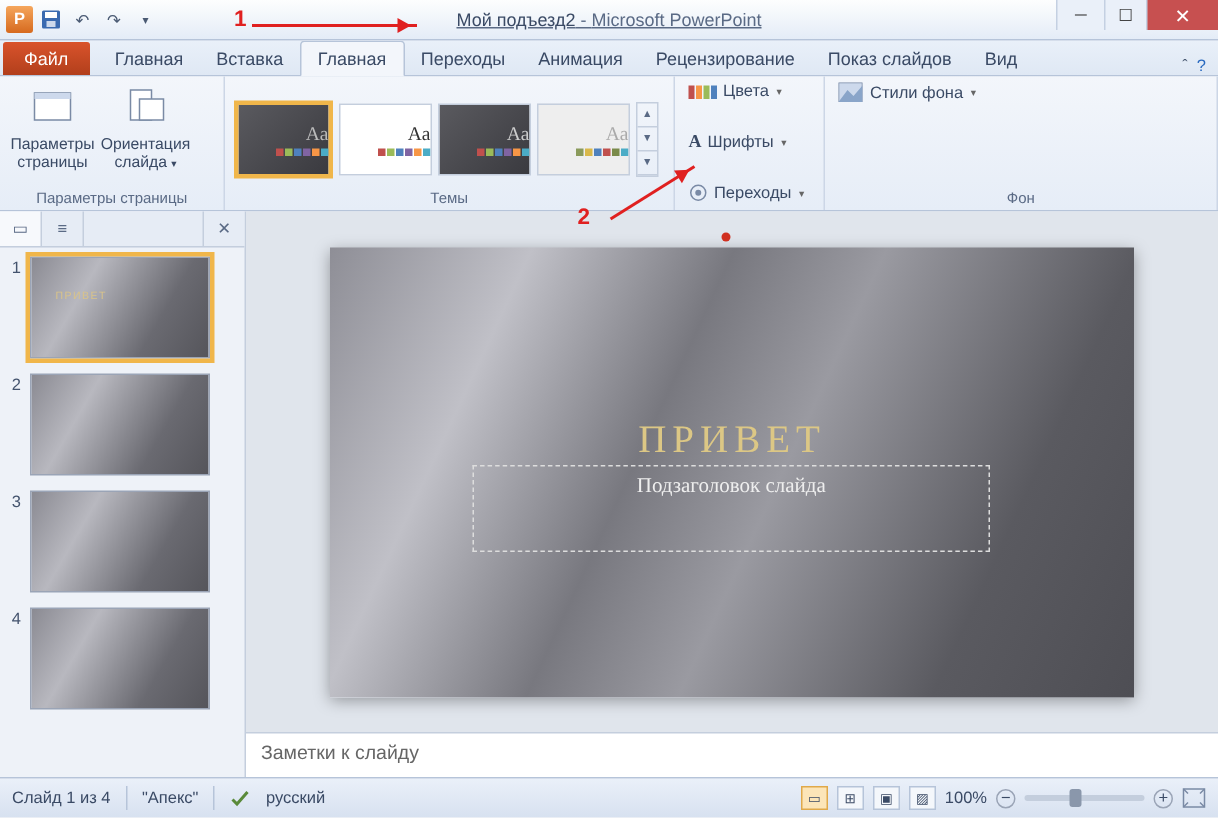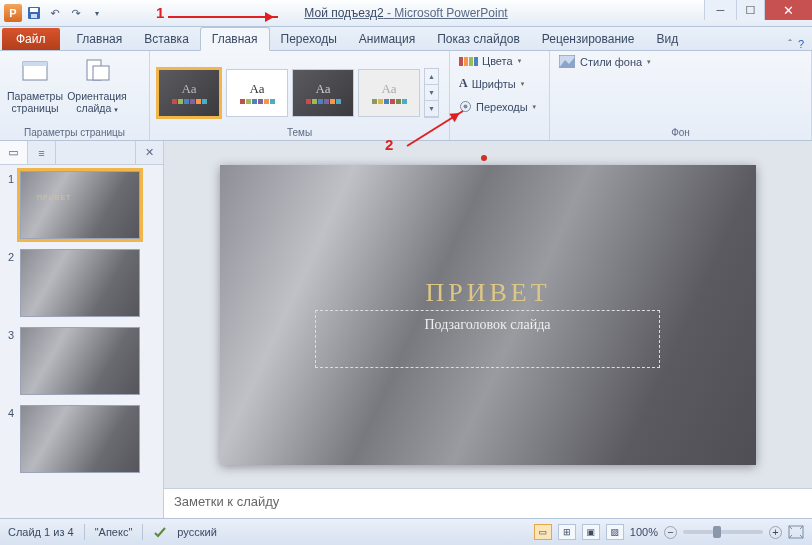--- a/index.html
+++ b/index.html
@@ -20,29 +20,29 @@
 .tab.active { background:#f3f6fb; border:1px solid #b6c4d9; border-bottom:1px solid #f3f6fb; border-radius:3px 3px 0 0; margin-bottom:-1px; }
 .help-corner { position:absolute; right:8px; display:flex; gap:6px; font-size:11px; color:#4a5a73; }
 .ribbon { height:90px; background:linear-gradient(#f3f6fb,#e6edf7); border-bottom:1px solid #b6c4d9; display:flex; }
 .rgroup { border-right:1px solid #ccd6e6; display:flex; flex-direction:column; justify-content:space-between; padding:3px 6px 1px; }
 .rgroup-content { display:flex; gap:4px; align-items:flex-start; flex:1; }
 .rgroup-label { font-size:10px; color:#5a6a85; text-align:center; padding-bottom:1px; }
 .bigbtn { display:flex; flex-direction:column; align-items:center; width:58px; padding-top:2px; gap:2px; cursor:pointer; }
 .bigbtn-ic { width:32px; height:32px; }
 .bigbtn-lbl { font-size:10.5px; text-align:center; line-height:1.15; color:#3a4a65; }
 .theme-gallery { display:flex; gap:4px; align-items:center; }
-.theme-thumb { width:62px; height:48px; border:1px solid #c4cedd; background:#fff; display:flex; flex-direction:column; align-items:center; justify-content:center; font-size:13px; position:relative; overflow:hidden; }
+.theme-thumb { width:62px; height:48px; border:1px solid #c4cedd; background:#fff; display:flex; flex-direction:column; align-items:flex-end; justify-content:center; font-size:13px; position:relative; overflow:hidden; }
 .theme-thumb.sel { border:3px solid #f0b64a; width:66px; height:52px; }
 .theme-thumb.dark { background:linear-gradient(135deg,#5a5a5f,#3a3a3f); color:#ddd; }
 .theme-thumb .aa { font-family:"Times New Roman",serif; }
 .theme-thumb .sw { display:flex; gap:1px; margin-top:2px; }
 .theme-thumb .sw span { width:5px; height:5px; }
 .gallery-scroll { display:flex; flex-direction:column; width:15px; height:50px; border:1px solid #c4cedd; }
 .gallery-scroll div { flex:1; display:flex; align-items:center; justify-content:center; font-size:7px; border-bottom:1px solid #c4cedd; color:#5a6a85; }
-.format-col { display:flex; flex-direction:column; gap:7px; font-size:11px; color:#3a4a65; }
+.format-col { display:flex; flex-direction:column; gap:18px; font-size:11px; color:#3a4a65; }
 .format-col .row { display:flex; align-items:center; gap:4px; padding:1px 3px; cursor:pointer; }
 .format-col .row .dd { font-size:7px; color:#666; margin-left:1px; }
 .sw-ic { display:inline-flex; gap:1px; }
 .sw-ic span { width:4px; height:9px; }
 .bg-col { display:flex; flex-direction:column; gap:16px; font-size:11px; color:#3a4a65; }
 .bg-col .row { display:flex; align-items:center; gap:5px; padding:1px 3px; cursor:pointer; }
 .chk { width:12px; height:12px; border:1px solid #8a97ab; background:#fff; }
 .workspace { position:absolute; top:141px; left:0; right:0; bottom:27px; display:flex; }
 .sidebar { width:164px; background:#eef2f8; border-right:1px solid #c4cedd; display:flex; flex-direction:column; }
 .side-tabs { height:24px; display:flex; border-bottom:1px solid #c4cedd; background:#e6ecf5; }
@@ -104,22 +104,22 @@
   </div>
 </div>
 
 <div class="tabs">
   <div class="tab file">Файл</div>
   <div class="tab">Главная</div>
   <div class="tab">Вставка</div>
   <div class="tab active">Главная</div>
   <div class="tab">Переходы</div>
   <div class="tab">Анимация</div>
+  <div class="tab">Рецензирование</div>
   <div class="tab">Показ слайдов</div>
-  <div class="tab">Рецензирование</div>
   <div class="tab">Вид</div>
   <div class="help-corner">
     <span>ˆ</span>
     <span style="color:#2a6ac0">?</span>
   </div>
 </div>
 
 <div class="ribbon">
   <div class="rgroup" style="width:150px">
     <div class="rgroup-content">

